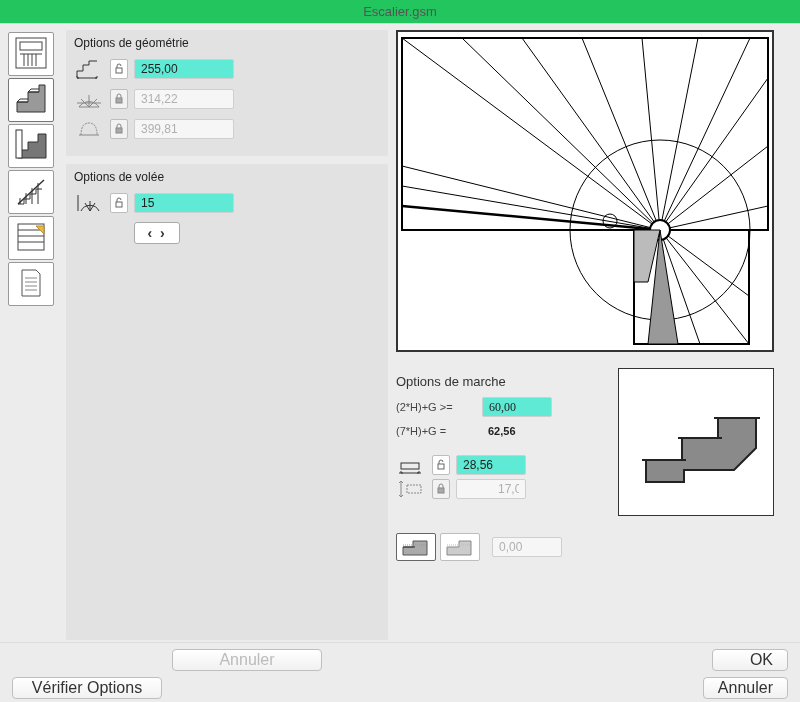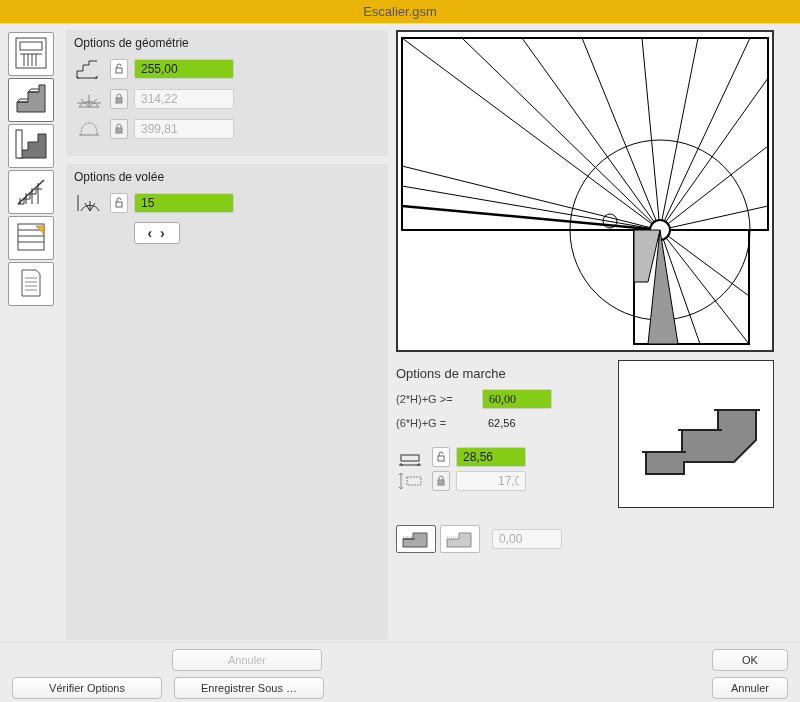--- a/index.html
+++ b/index.html
@@ -13,21 +13,21 @@
     height: 702px;
     overflow: hidden;
     position: relative;
   }
   .titlebar {
     height: 24px;
     text-align: center;
     line-height: 24px;
     font-size: 13px;
     color: #555;
-    background: #eab308;
+    background: #22c55e;
     border-bottom: 1px solid #d6d6d6;
   }
   .content {
     display: flex;
     height: 616px;
     padding: 6px 8px 0 8px;
     gap: 8px;
   }
   .sidebar {
     width: 50px;
@@ -89,21 +89,21 @@
     background: #fff;
     display: flex; align-items: center; justify-content: center;
     border-radius: 2px;
   }
   .lockbox.locked { background: #f2f2f2; }
   .lockbox svg { width: 12px; height: 12px; }
   input.numfield {
     width: 100px;
     height: 20px;
     border: 1px solid #cfcfcf;
-    background: #84cc16;
+    background: #5eead4;
     padding: 0 6px;
     font-size: 12px;
     color: #222;
     border-radius: 2px;
   }
   input.numfield:disabled {
     color: #b0b0b0;
     background: #f6f6f6;
   }
   .stepper {
@@ -134,33 +134,33 @@
     background: #fff;
     padding: 2px;
     display: flex;
     align-items: center;
     justify-content: center;
   }
   .preview-large svg { width: 100%; height: 100%; }
   .march-wrap {
     display: flex;
     gap: 8px;
-    margin-top: 8px;
+    margin-top: 16px;
   }
   .march-left { width: 214px; }
   .march-title { font-size: 13px; margin: 6px 0 6px 0; }
   .mrow {
     display: flex;
     align-items: center;
     gap: 6px;
     height: 24px;
     font-size: 11px;
   }
   .mlabel { width: 80px; color: #444; }
-  .mval-static { color: #222; padding-left: 6px; }
+  .mval-static { color: #222; padding-left: 6px; font-weight: bold; }
   .march-right {
     width: 156px;
     height: 148px;
     border: 1px solid #333;
     background: #fff;
     display: flex;
     align-items: center;
     justify-content: center;
   }
   .march-right svg { width: 140px; height: 120px; }
@@ -192,28 +192,28 @@
   }
   .footer-row1 { display:flex; justify-content: space-between; align-items:center; height: 26px; }
   .footer-row2 { display:flex; justify-content: space-between; align-items:center; height: 26px; margin-top: 2px;}
   .btn {
     height: 22px;
     min-width: 70px;
     padding: 0 14px;
     border: 1px solid #bfbfbf;
     border-radius: 4px;
     background: linear-gradient(#ffffff, #f1f1f1);
-    font-size: 11px;
+    font-size: 16px;
     color: #333;
     cursor: pointer;
     box-shadow: 0 1px 0 rgba(255,255,255,0.8) inset;
   }
   .btn:disabled { color: #bbb; cursor: default; }
   .btn.wide { min-width: 150px; }
-  .btn.ok { min-width: 76px; }
+  .btn.ok { min-width: 76px; text-align: right; }
 </style>
 </head>
 <body>
 
 <div class="titlebar">Escalier.gsm</div>
 
 <div class="content">
 
   <div class="sidebar">
     <div class="side-btn">
@@ -401,21 +401,21 @@
     </div>
 
     <div class="march-wrap">
       <div class="march-left">
         <div class="march-title">Options de marche</div>
         <div class="mrow">
           <span class="mlabel">(2*H)+G &gt;=</span>
           <input class="numfield" style="width: 70px; font-family: Liberation Serif, serif;" value="60,00">
         </div>
         <div class="mrow">
-          <span class="mlabel">(6*H)+G =</span>
+          <span class="mlabel">(7*H)+G =</span>
           <span class="mval-static">62,56</span>
         </div>
 
         <div class="mrow" style="margin-top:10px">
           <span class="ico">
               <svg viewBox="0 0 28 20">
                 <rect x="4" y="8" width="18" height="6" fill="none" stroke="#333"></rect>
                 <line x1="2" y1="18" x2="24" y2="18" stroke="#333"></line>
                 <polyline points="4,16 4,18 6,18" fill="none" stroke="#333"></polyline>
                 <polyline points="22,16 22,18 20,18" fill="none" stroke="#333"></polyline>
@@ -481,17 +481,16 @@
 <div class="footer">
   <div class="footer-row1">
     <span style="width:160px"></span>
     <button class="btn wide" disabled="">Annuler</button>
     <span style="flex:1"></span>
     <button class="btn ok">OK</button>
   </div>
   <div class="footer-row2">
     <button class="btn wide">Vérifier Options</button>
     <span style="width:12px"></span>
-    <button class="btn wide">Enregistrer Sous …</button>
     <span style="flex:1"></span>
     <button class="btn ok">Annuler</button>
   </div>
 </div>
 
 </body></html>

